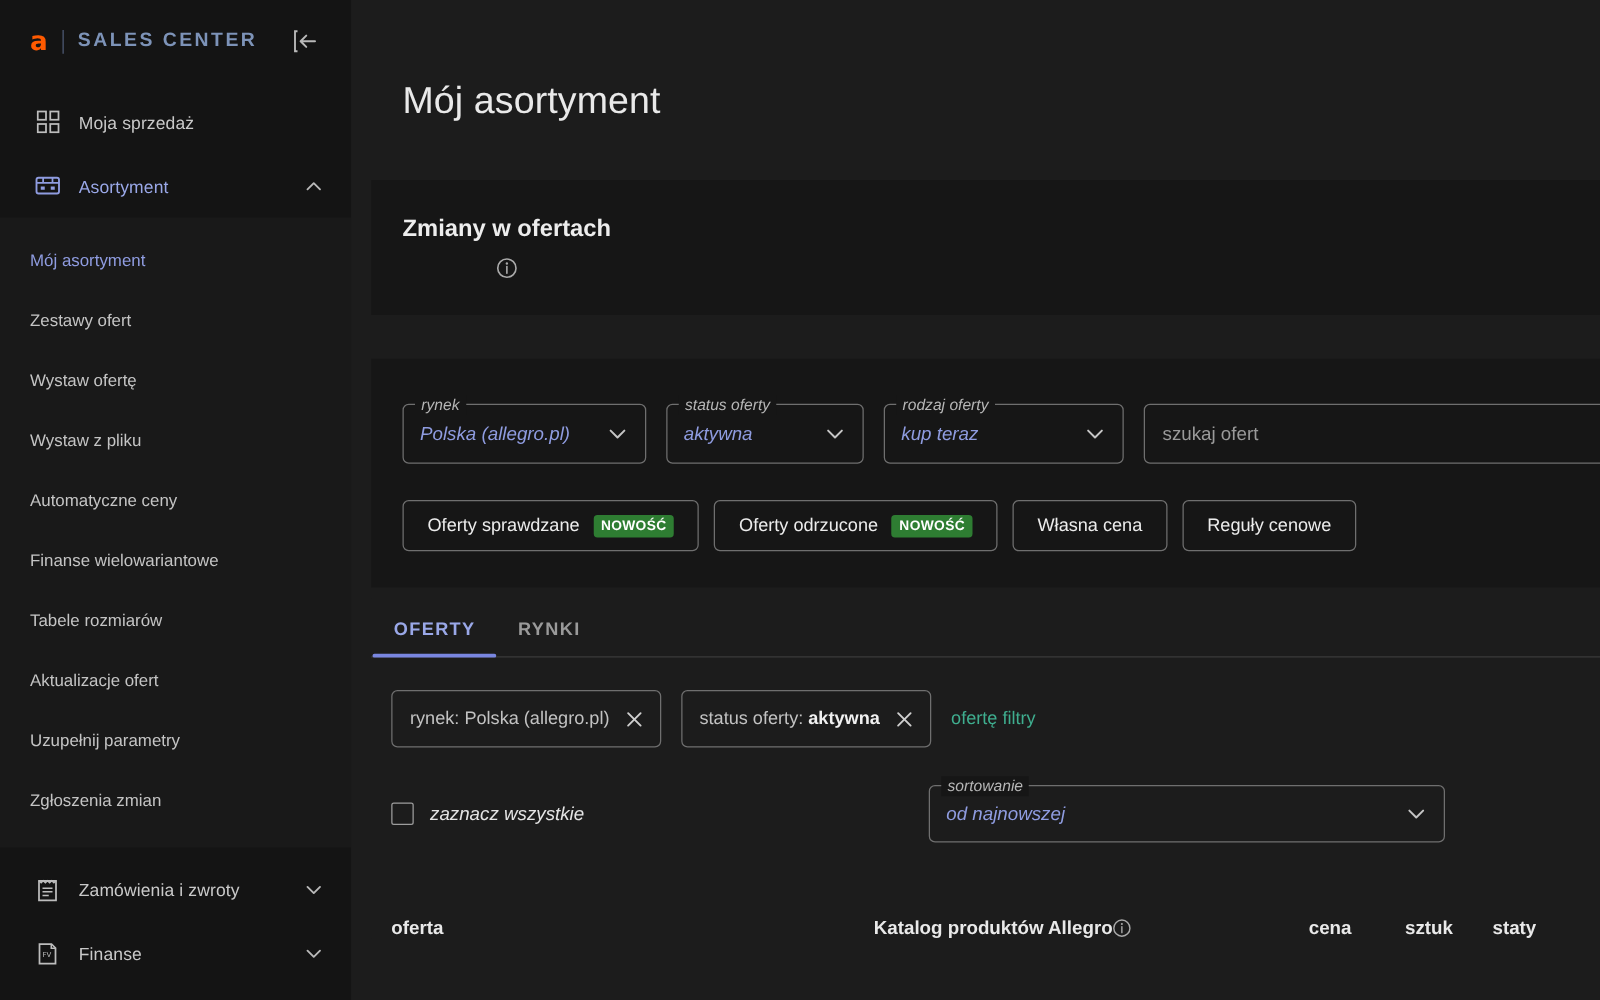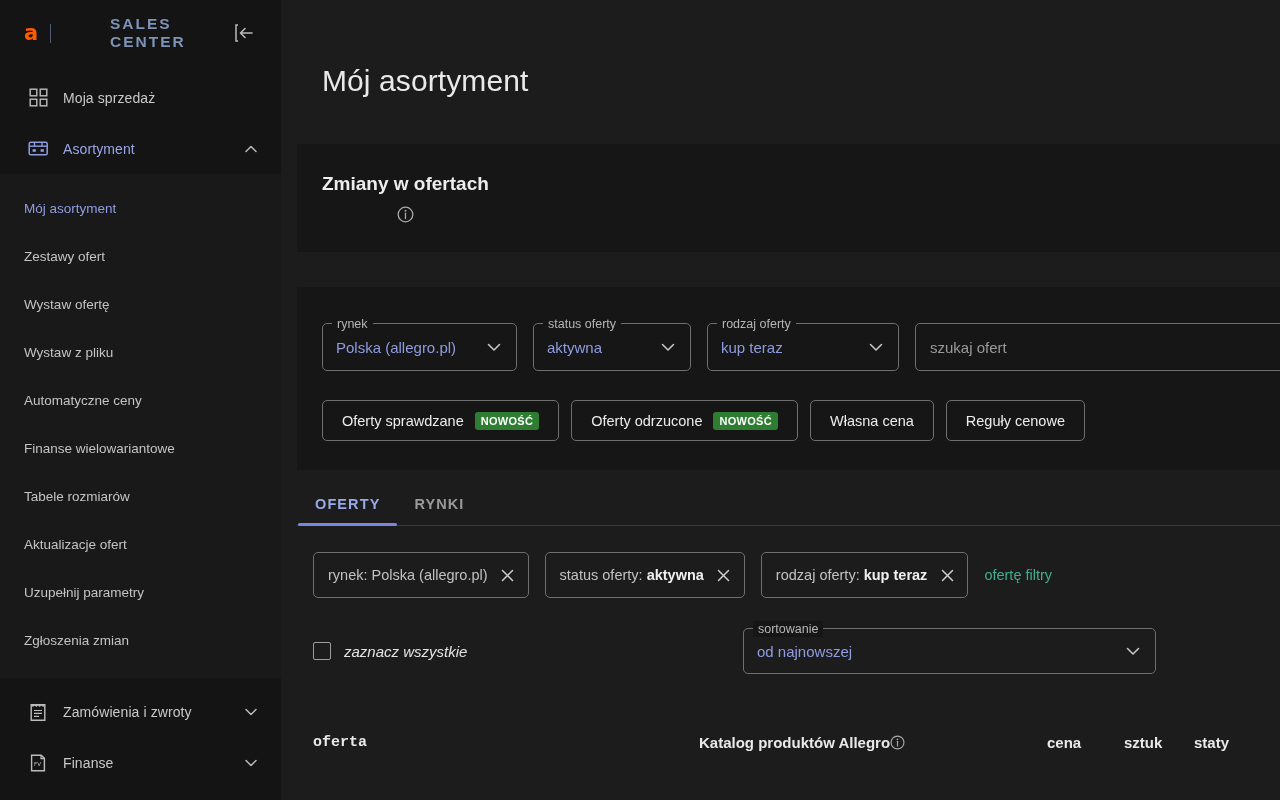--- a/index.html
+++ b/index.html
@@ -58,21 +58,20 @@
     width: 1px;
     height: 19px;
     background: #4e5a75;
     margin: 0 11px 0 12px;
   }
   .brand-title {
     color: #7d93b8;
     font-size: 15.5px;
     font-weight: 700;
     letter-spacing: 2.0px;
-    margin-left: 48px;
   }
   .collapse-btn {
     width: 30px; height: 30px;
     display: flex; align-items: center; justify-content: center;
     cursor: pointer;
   }
 
   .nav-top { padding-top: 6px; }
 
   .nav-item {
@@ -180,20 +179,21 @@
   .field {
     position: relative;
     height: 48px;
     border: 1px solid #6f6f6f;
     border-radius: 5px;
     display: flex;
     align-items: center;
     padding: 0 12px 0 13px;
     background: transparent;
     cursor: pointer;
+    font-style: italic;
   }
   .field > legend,
   .field .legend {
     position: absolute;
     top: -8px;
     left: 9px;
     background: #161616;
     padding: 0 5px;
     font-size: 12.5px;
     color: #b6b6b6;
@@ -369,21 +369,21 @@
   .thead {
     display: flex;
     align-items: center;
     margin-top: 60px;
     padding-left: 16px;
     font-size: 15px;
     font-weight: 700;
     color: #e9e9e9;
     white-space: nowrap;
   }
-  .th-oferta { width: 386px; font-family: Liberation Mono, monospace; }
+  .th-oferta { width: 386px; }
   .th-katalog { width: 348px; display: flex; align-items: center; gap: 0; }
   .th-cena { width: 77px; }
   .th-sztuk { width: 70px; }
   .th-status { width: 60px; overflow: hidden; }
 
   .info-ico { display: inline-flex; align-items: center; }
 </style>
 </head>
 <body>
 
@@ -596,28 +596,20 @@
 
         <div class="fchip">
           <span><span>status oferty: </span><b>aktywna</b></span>
           <span class="xmark">
             <svg width="13" height="13" viewBox="0 0 13 13" fill="none">
               <path d="M1.5 1.5 L11.5 11.5 M11.5 1.5 L1.5 11.5" stroke="#cfcfcf" stroke-width="1.5" stroke-linecap="round"></path>
             </svg>
           </span>
         </div>
 
-        <div class="fchip">
-          <span><span>rodzaj oferty: </span><b>kup teraz</b></span>
-          <span class="xmark">
-            <svg width="13" height="13" viewBox="0 0 13 13" fill="none">
-              <path d="M1.5 1.5 L11.5 11.5 M11.5 1.5 L1.5 11.5" stroke="#cfcfcf" stroke-width="1.5" stroke-linecap="round"></path>
-            </svg>
-          </span>
-        </div>
 
         <span class="clear-link">ofertę filtry</span>
       </div>
 
       <div class="selrow">
 
         <label class="checkbox-wrap">
           <span class="cbox"></span>
           <span class="cbox-label">zaznacz wszystkie</span>
         </label>

